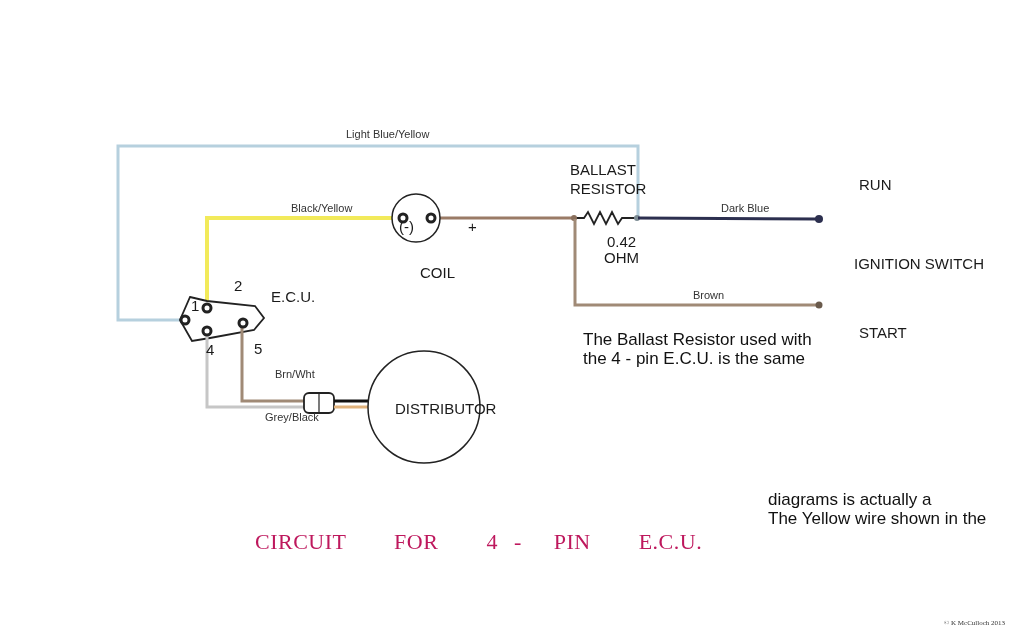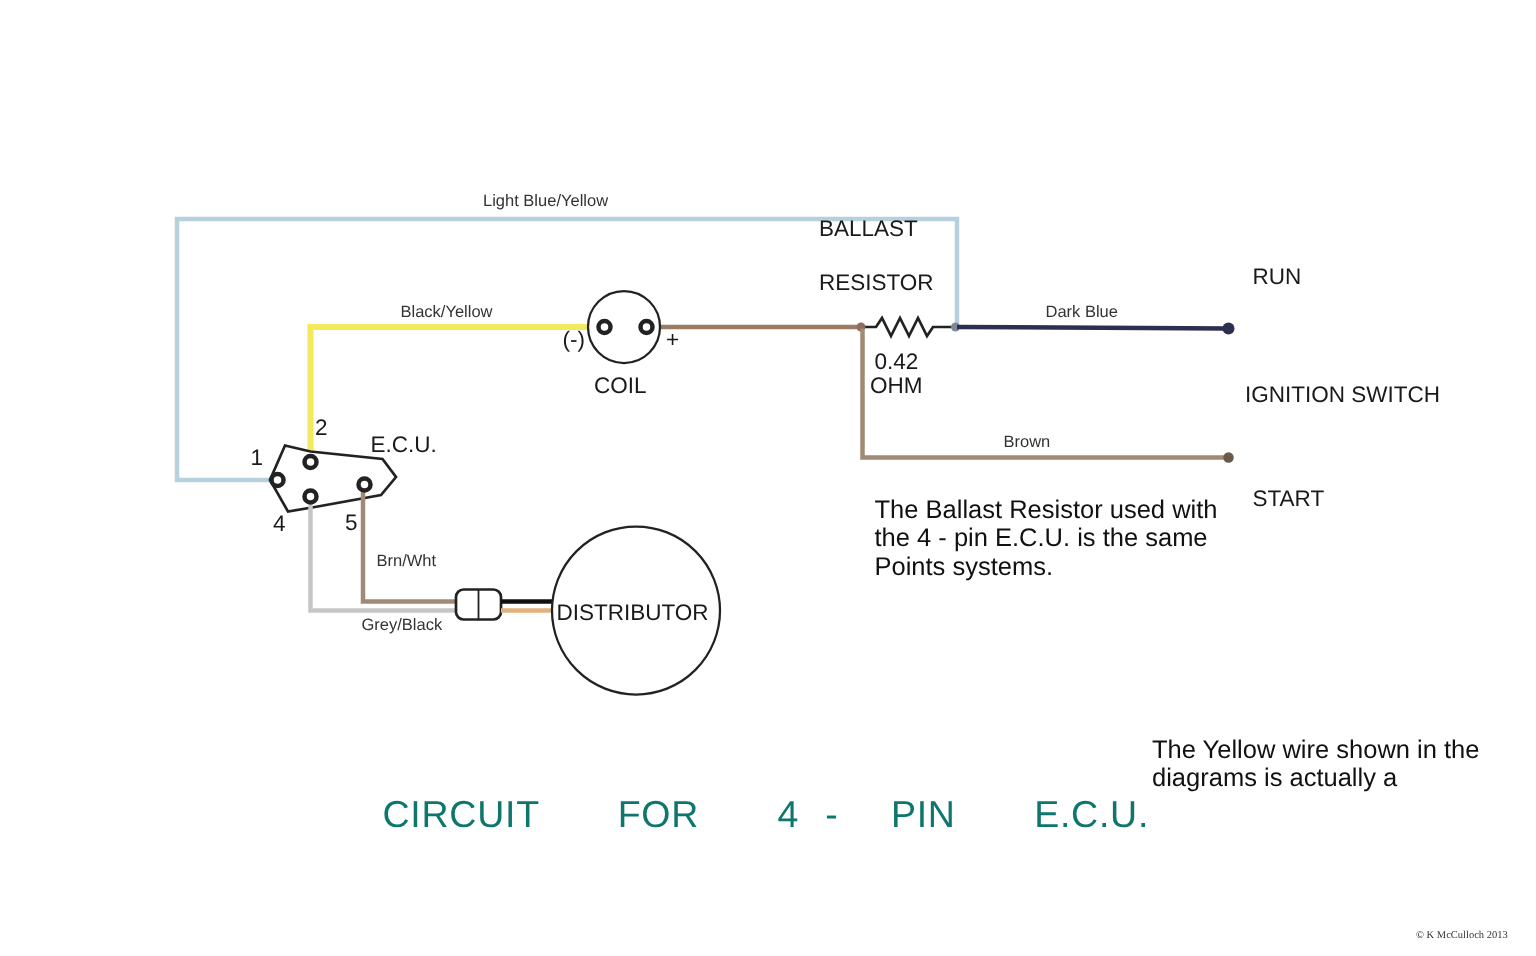--- a/index.html
+++ b/index.html
@@ -1,24 +1,24 @@
 <!DOCTYPE html>
 <html><head>
 <meta charset="utf-8">
 <style>
   html, body { margin: 0; padding: 0; background: #ffffff; }
   body { width: 1024px; height: 637px; position: relative; overflow: hidden;
          font-family: "Liberation Sans", "DejaVu Sans", sans-serif; color: #111; }
   svg { position: absolute; left: 0; top: 0; }
-  .lbl { position: absolute; white-space: nowrap; color: #1a1a1a; }
+  .lbl { position: absolute; white-space: nowrap; color: #1a1a1a; margin-left: 24px; }
   .wire-lbl { font-size: 11px; color: #333; }
   .comp-lbl { font-size: 15px; }
   .pin-lbl { font-size: 15px; }
   .note { position: absolute; font-size: 17px; line-height: 19px; color: #111; }
-  .title { position: absolute; font-size: 25px; letter-spacing: 0.5px; color: #0f766e; word-spacing: 10px; }
+  .title { position: absolute; font-size: 22px; letter-spacing: 0.5px; color: #be185d; word-spacing: 10px; font-family: Liberation Serif, serif; }
   .copy { position: absolute; font-family: "Liberation Serif", serif; font-size: 7px; color: #333; }
 </style>
 </head>
 <body>
 
 <svg width="1024" height="637" viewBox="0 0 1024 637">
 
   <polyline id="w-lby" points="180,320 118,320 118,146 638,146 638,216" fill="none" stroke-width="3" stroke="#b6d0de"></polyline>
 
   <polyline id="w-by" points="207,302 207,218 402,218" fill="none" stroke-width="4" stroke="#f2ea5a"></polyline>
@@ -58,45 +58,44 @@
   <circle cx="424" cy="407" r="56" fill="#fff" stroke="#222" stroke-width="1.5"></circle>
 </svg>
 
 <div class="lbl wire-lbl" style="left:322px;top:128px;">Light Blue/Yellow</div>
 <div class="lbl wire-lbl" style="left:267px;top:202px;">Black/Yellow</div>
 <div class="lbl wire-lbl" style="left:697px;top:202px;">Dark Blue</div>
 <div class="lbl wire-lbl" style="left:669px;top:289px;">Brown</div>
 <div class="lbl wire-lbl" style="left:251px;top:368px;">Brn/Wht</div>
 <div class="lbl wire-lbl" style="left:241px;top:411px;">Grey/Black</div>
 
-<div class="lbl comp-lbl" style="left:546px;top:144px;">BALLAST</div>
+<div class="lbl comp-lbl" style="left:546px;top:161px;">BALLAST</div>
 <div class="lbl comp-lbl" style="left:546px;top:180px;">RESISTOR</div>
 <div class="lbl comp-lbl" style="left:583px;top:233px;">0.42</div>
 <div class="lbl comp-lbl" style="left:580px;top:249px;">OHM</div>
 
 <div class="lbl comp-lbl" style="left:375px;top:218px;">(-)</div>
 <div class="lbl comp-lbl" style="left:444px;top:218px;">+</div>
-<div class="lbl comp-lbl" style="left:396px;top:249px;">COIL</div>
+<div class="lbl comp-lbl" style="left:396px;top:264px;">COIL</div>
 
 <div class="lbl comp-lbl" style="left:247px;top:288px;">E.C.U.</div>
 <div class="lbl pin-lbl" style="left:167px;top:297px;">1</div>
 <div class="lbl pin-lbl" style="left:210px;top:277px;">2</div>
 <div class="lbl pin-lbl" style="left:182px;top:341px;">4</div>
 <div class="lbl pin-lbl" style="left:230px;top:340px;">5</div>
 
 <div class="lbl comp-lbl" style="left:371px;top:400px;">DISTRIBUTOR</div>
 
 <div class="lbl comp-lbl" style="left:835px;top:176px;">RUN</div>
 <div class="lbl comp-lbl" style="left:830px;top:255px;">IGNITION  SWITCH</div>
 <div class="lbl comp-lbl" style="left:835px;top:324px;">START</div>
 
 <div class="note" style="left:583px;top:330px;">
   <div>The Ballast Resistor used with</div>
   <div>the 4 - pin E.C.U. is the same</div>
-  <div>Points systems.</div>
 </div>
 <div class="note" style="left:768px;top:490px;">
+  <div>diagrams is actually a</div>
   <div>The Yellow wire shown in the</div>
-  <div>diagrams is actually a</div>
 </div>
 
 <div class="title" style="left: 255px; top: 529px; white-space: pre;">CIRCUIT   FOR   4 -  PIN   E.C.U.</div>
 <div class="copy" style="left:944px;top:619px;">©  K McCulloch  2013</div>
 
 </body></html>

